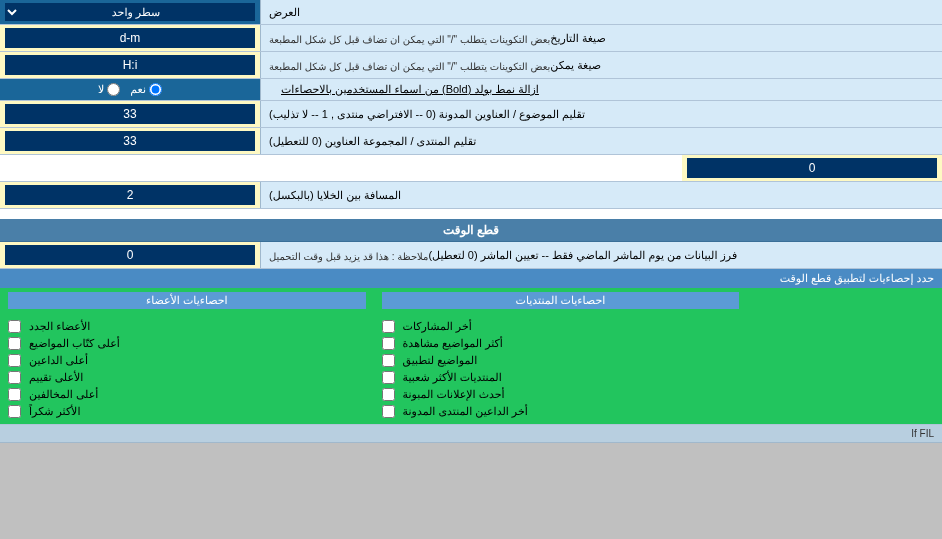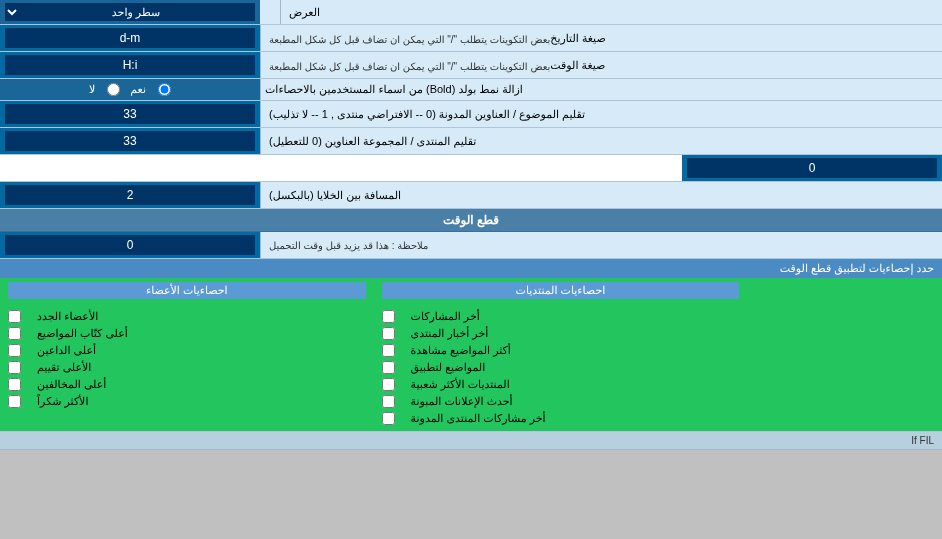--- a/index.html
+++ b/index.html
@@ -25,21 +25,21 @@
       text-align: right;
       color: #000;
       display: flex;
       align-items: center;
       justify-content: flex-end;
       font-size: 11px;
       border-left: 1px solid #a0b8cc;
     }
     .row-input {
       width: 260px;
-      background: #0369a1;
+      background: #fef9c3;
       display: flex;
       align-items: center;
       justify-content: center;
       padding: 3px 5px;
     }
     .row-input input[type="text"],
     .row-input select {
       width: 100%;
       background: #003366;
       color: #fff;
@@ -50,44 +50,45 @@
       direction: ltr;
     }
     .radio-row {
       display: flex;
       width: 100%;
       border-bottom: 1px solid #b0c4d8;
     }
     .radio-label {
       flex: 1;
       background: #d6eaf8;
-      padding: 4px 4px;
+      padding: 4px 20px;
       text-align: right;
       color: #000;
       display: flex;
       align-items: center;
       justify-content: flex-end;
       font-size: 11px;
       border-left: 1px solid #a0b8cc;
+      text-decoration: underline;
     }
     .radio-cell {
       width: 260px;
       background: #1a6699;
       display: flex;
       align-items: center;
       justify-content: center;
       gap: 10px;
       padding: 3px 5px;
     }
     .radio-cell label {
       color: #fff;
       font-size: 11px;
       display: flex;
       align-items: center;
-      gap: 12px;
+      gap: 3px;
     }
     .checkboxes-section {
       width: 100%;
       background: #22c55e;
       border-bottom: 1px solid #b0c4d8;
     }
     .checkboxes-header {
       background: #4a8bc4;
       color: #fff;
       padding: 3px 8px;
@@ -107,21 +108,21 @@
       color: #fff;
       text-align: center;
       padding: 2px 4px;
       font-size: 11px;
       margin-bottom: 9px;
     }
     .checkbox-item {
       display: flex;
       align-items: center;
       justify-content: flex-end;
-      gap: 16px;
+      gap: 8px;
       padding: 2px 0;
       font-size: 11px;
       color: #000;
       direction: rtl;
     }
     .checkbox-item input[type="checkbox"] {
       margin: 0;
     }
     .label-small {
       font-size: 10px;
@@ -136,21 +137,20 @@
     .top-label {
       flex: 1;
       padding: 4px 8px;
       text-align: right;
       font-size: 11px;
       color: #000;
       display: flex;
       align-items: center;
       justify-content: flex-end;
       border-left: 1px solid #a0b8cc;
-      margin-left: 20px;
     }
     .top-select-cell {
       width: 260px;
       background: #1a6699;
       display: flex;
       align-items: center;
       justify-content: center;
       padding: 3px 5px;
     }
     .top-select-cell select {
@@ -164,20 +164,21 @@
     }
     .time-section-header {
       width: 100%;
       background: #4a7fa8;
       color: #fff;
       text-align: center;
       padding: 4px 8px;
       font-weight: bold;
       font-size: 12px;
       border-bottom: 1px solid #3a6f98;
+      margin-top: 10px;
     }
     .label-multiline {
       display: flex;
       flex-direction: row;
       align-items: flex-end;
     }
     .if-fil-bar {
       width: 100%;
       height: 18px;
       background: #b8cfe0;
@@ -209,21 +210,21 @@
       </div>
     </div>
     <div class="row-input">
       <input type="text" value="d-m" style="">
     </div>
   </div>
 
   <div class="row">
     <div class="row-label">
       <div class="label-multiline">
-        <span>صيغة الوقت</span>
+        <span>صيغة يمكن</span>
         <span class="label-small">بعض التكوينات يتطلب "/" التي يمكن ان تضاف قبل كل شكل المطبعة</span>
       </div>
     </div>
     <div class="row-input">
       <input type="text" value="H:i" style="">
     </div>
   </div>
 
   <div class="radio-row">
     <div class="radio-label">ازالة نمط بولد (Bold) من اسماء المستخدمين بالاحصاءات</div>
@@ -264,20 +265,21 @@
     <div class="row-input">
       <input type="text" value="2" style="">
     </div>
   </div>
 
   <div class="time-section-header">قطع الوقت</div>
 
   <div class="row">
     <div class="row-label">
       <div class="label-multiline">
+        <span>فرز البيانات من يوم الماشر الماضي فقط -- تعيين الماشر (0 لتعطيل)</span>
         <span class="label-small">ملاحظة : هذا قد يزيد قبل وقت التحميل</span>
       </div>
     </div>
     <div class="row-input">
       <input type="text" value="0" style="">
     </div>
   </div>
 
   <div class="checkboxes-section">
     <div class="checkboxes-header">حدد إحصاءيات لتطبيق قطع الوقت</div>
@@ -285,41 +287,37 @@
 
       <div class="checkbox-col" style="flex:0.5;"></div>
 
       <div class="checkbox-col">
         <div class="checkbox-col-header">احصاءيات المنتديات</div>
         <div class="checkbox-item">
           <span>أخر المشاركات</span>
           <input type="checkbox" style="">
         </div>
         <div class="checkbox-item">
-          <span>أخر أخبار المنتدى</span>
-          <input type="checkbox" style="">
-        </div>
-        <div class="checkbox-item">
           <span>أكثر المواضيع مشاهدة</span>
           <input type="checkbox" style="">
         </div>
         <div class="checkbox-item">
           <span>المواضيع لتطبيق</span>
           <input type="checkbox" style="">
         </div>
         <div class="checkbox-item">
           <span>المنتديات الأكثر شعبية</span>
           <input type="checkbox" style="">
         </div>
         <div class="checkbox-item">
           <span>أحدث الإعلانات المبونة</span>
           <input type="checkbox" style="">
         </div>
         <div class="checkbox-item">
-          <span>أخر مشاركات المنتدى المدونة</span>
+          <span>أخر الداعين المنتدى المدونة</span>
           <input type="checkbox" style="">
         </div>
       </div>
 
       <div class="checkbox-col">
         <div class="checkbox-col-header">احصاءيات الأعضاء</div>
         <div class="checkbox-item">
           <span>الأعضاء الجدد</span>
           <input type="checkbox" style="">
         </div>

